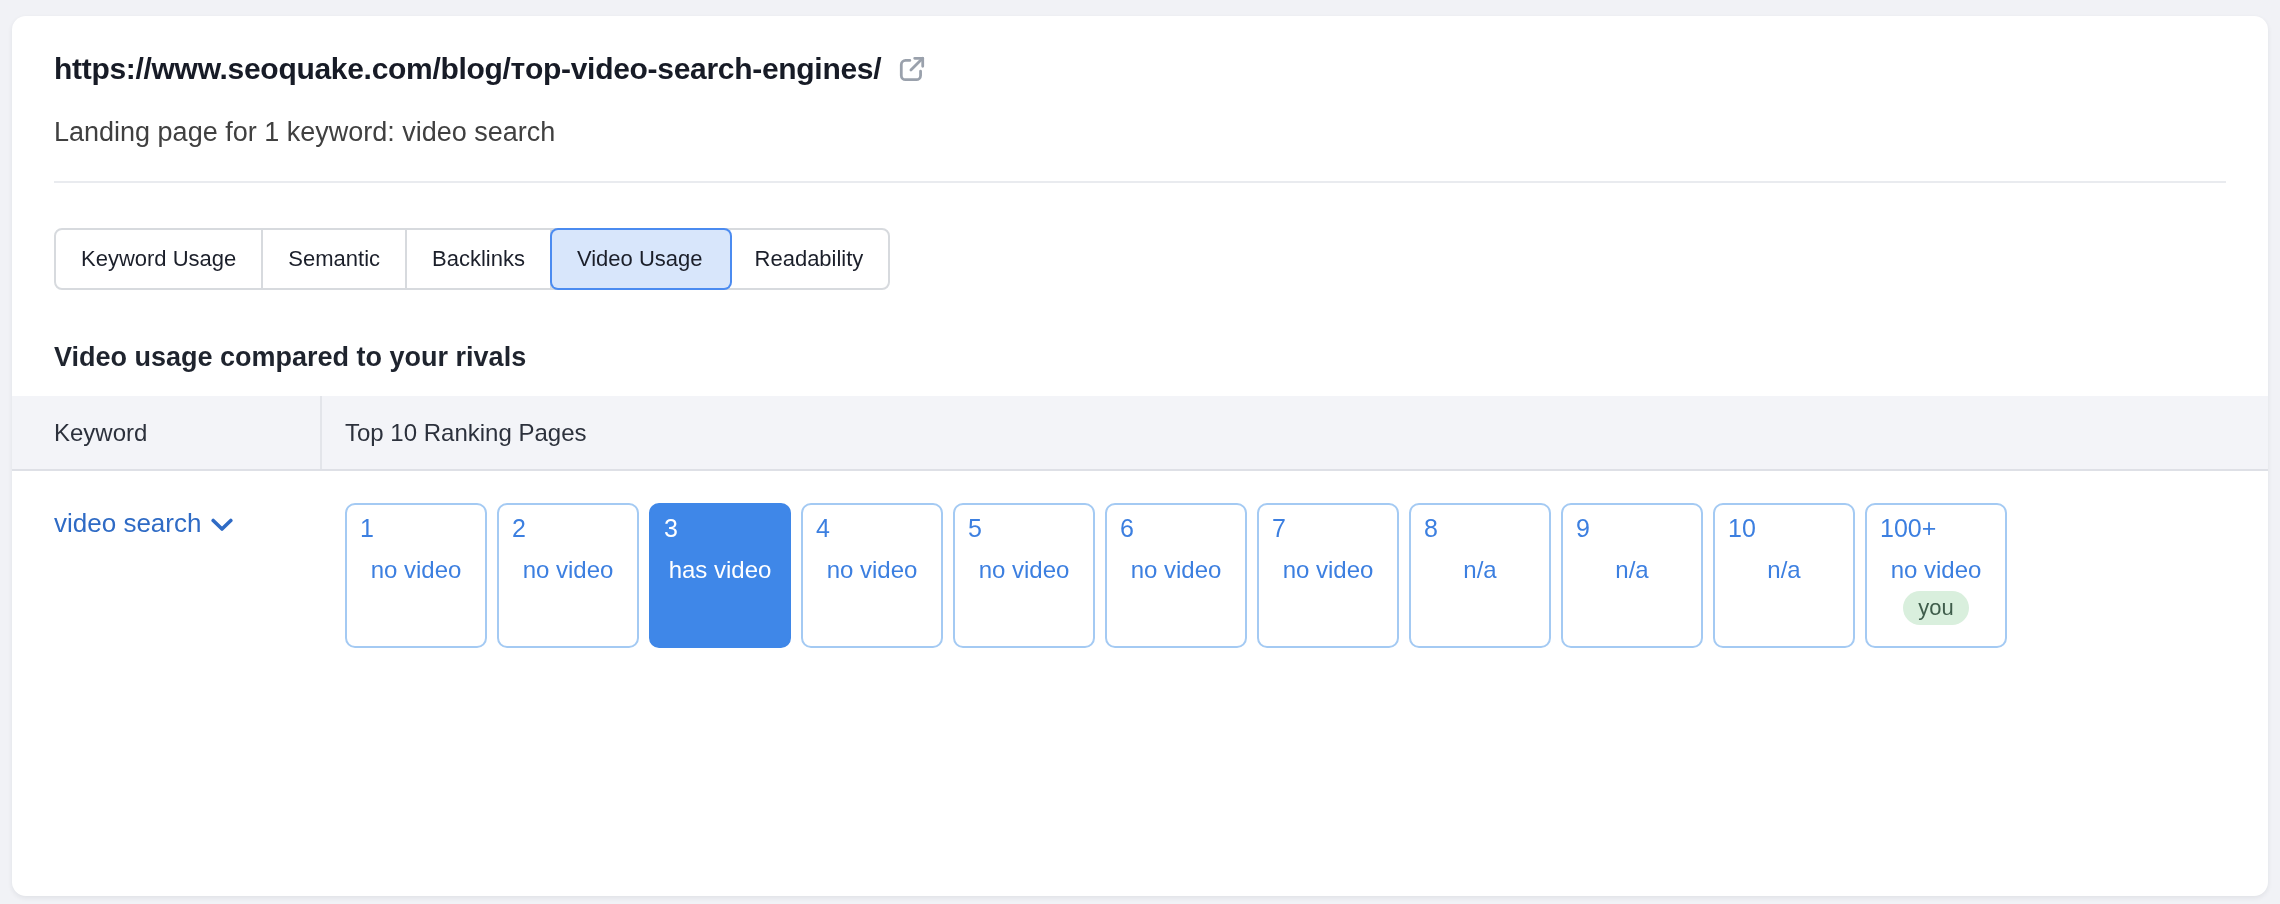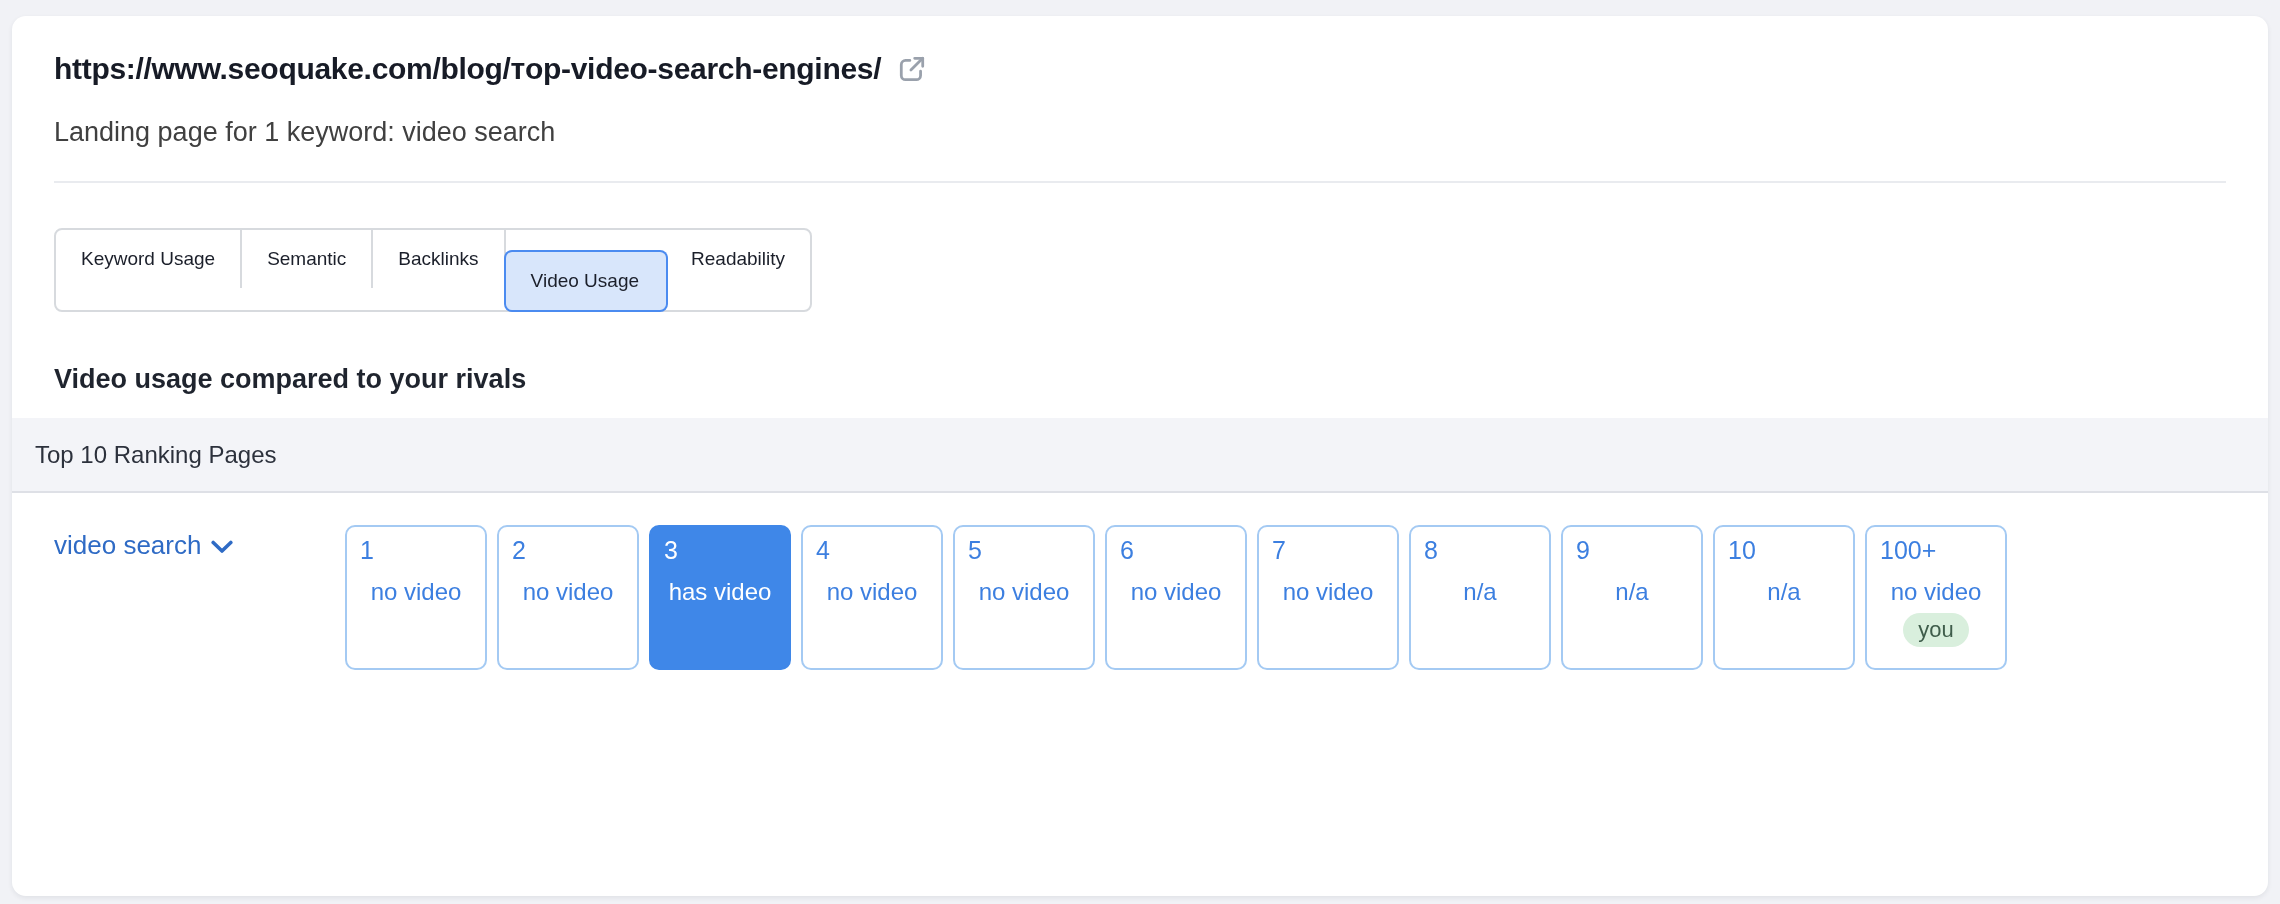--- a/index.html
+++ b/index.html
@@ -32,29 +32,29 @@
   .ext-icon{width:30px;height:30px;color:#9aa1ac;flex:0 0 auto;cursor:pointer;}
   .subtitle{margin-top:26px;font-size:27px;line-height:36px;color:#404040;}
   .header-divider{margin-top:31px;border-bottom:2px solid #e9ebef;}
 
   .tabs-wrap{padding:45px 42px 0 42px;}
   .tab-group{
     display:inline-flex;background:#fff;border:2px solid #d7dade;border-radius:8px;
   }
   .tab{
     position:relative;height:58px;line-height:46px;padding:0 25px;
-    font-size:19px;color:#1b1f2a;background:transparent;border:none;
+    font-size:22px;color:#1b1f2a;background:transparent;border:none;
     border-right:2px solid #d7dade;cursor:pointer;white-space:nowrap;
     font-family:inherit;
   }
   .tab:last-child{border-right:none;}
   .tab.selected{
     background:var(--tab-selected-bg);
     box-shadow:0 0 0 2px var(--tab-selected-border);
-    border-radius:6px;z-index:1;border-right-color:transparent;margin-top:22px;
+    border-radius:6px;z-index:1;border-right-color:transparent;
   }
 
   .section-title{margin:52px 42px 0 42px;font-size:27px;font-weight:700;color:#1f242e;line-height:30px;}
 
   .table{margin-top:24px;}
   .thead{display:flex;height:75px;background:#f3f4f8;border-bottom:2px solid #dee0e6;}
   .th-keyword{
     width:310px;flex:0 0 310px;display:flex;align-items:center;
     padding-left:42px;border-right:2px solid #e3e5ea;
     font-size:24px;color:#2c313c;
@@ -120,20 +120,21 @@
         <button class="tab">
     <span>Readability</span>
   </button>
       </div>
   </div>
 
   <div class="section-title">Video usage compared to your rivals</div>
 
   <div class="table">
     <div class="thead">
+      <div class="th-keyword">Keyword</div>
       <div class="th-pages">Top 10 Ranking Pages</div>
     </div>
 
     <div class="trow">
       <div class="td-keyword">
         <span class="keyword-link">
           <span>video search</span>
           <svg class="chevron" viewBox="0 0 22 14" fill="none" stroke="#2f6bc5" stroke-width="3.6" stroke-linecap="round" stroke-linejoin="round">
             <path d="M2.2 2.5 L11 11 L19.8 2.5"></path>
           </svg>

